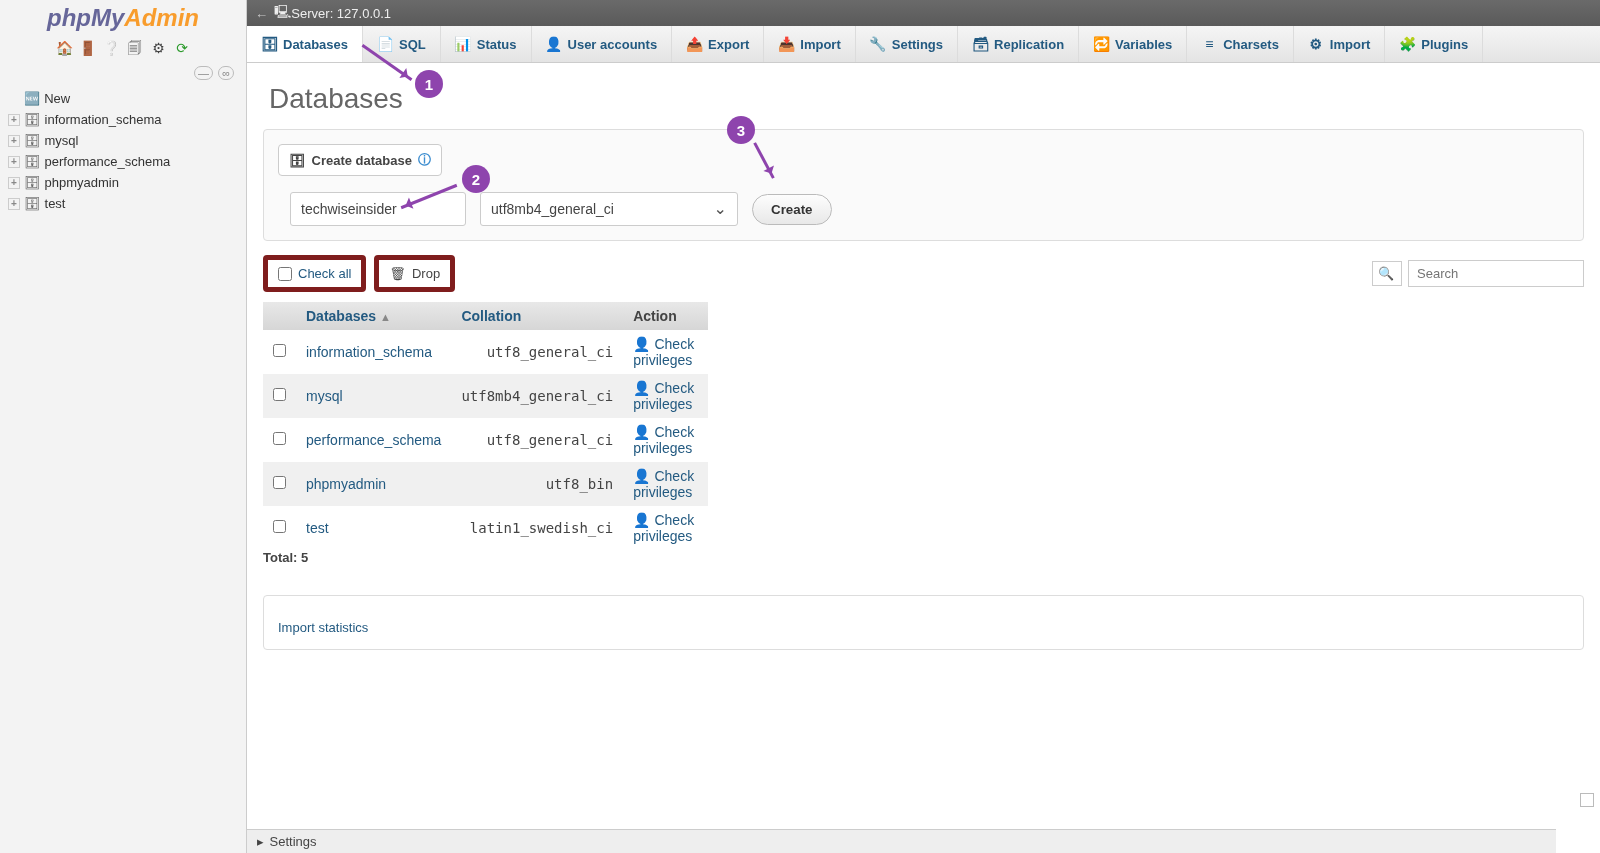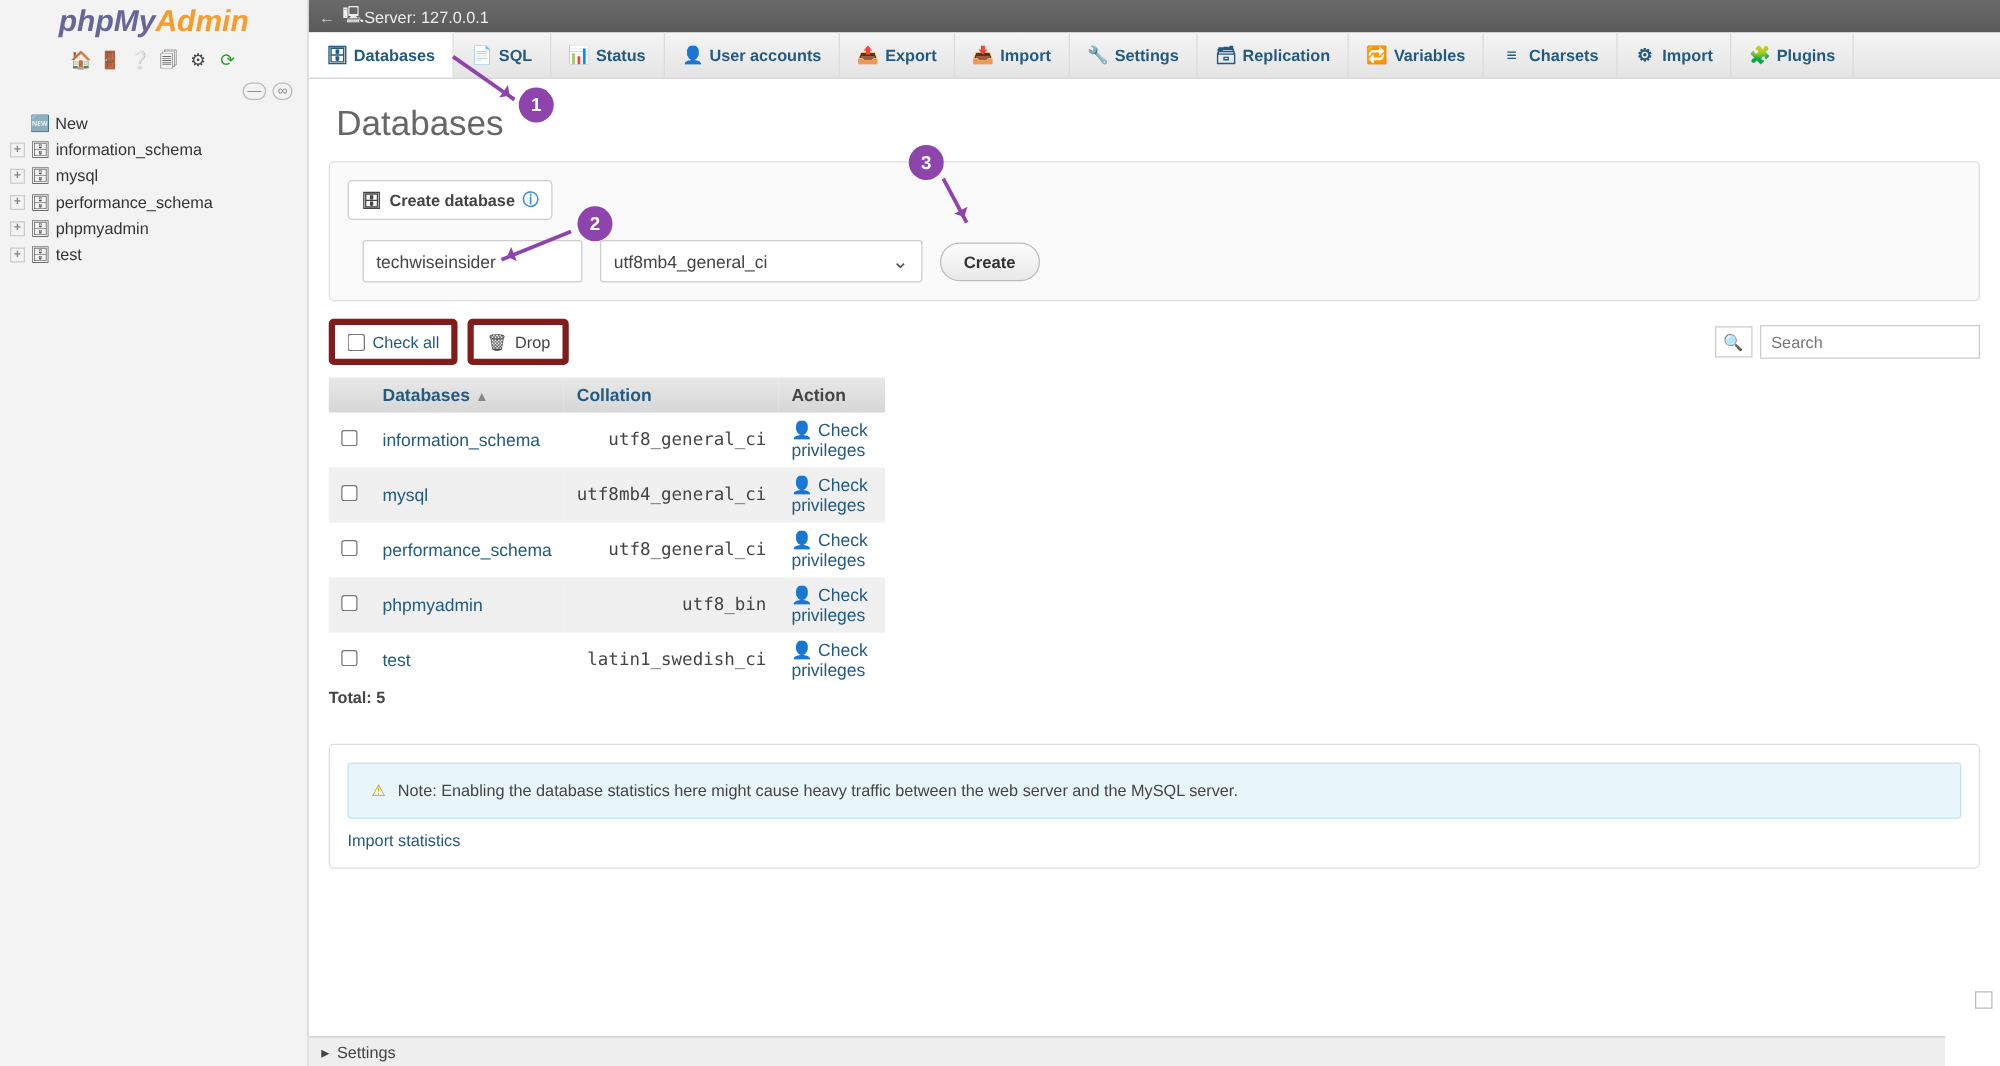--- a/index.html
+++ b/index.html
@@ -264,24 +264,20 @@
                 <td><input type="checkbox" style=""></td>
                 <td class="name"><a>test</a></td>
                 <td class="coll">latin1_swedish_ci</td>
                 <td class="act"><span>👤</span> <a>Check privileges</a></td>
               </tr>
             </tbody>
       </table>
       <div class="total">Total: 5</div>
 
       <div class="panel-lower">
-        <div class="notebox">
-          <span class="warn">⚠</span>
-          <span>Note: Enabling the database statistics here might cause heavy traffic between the web server and the MySQL server.</span>
-        </div>
         <a class="enable-link">Import statistics</a>
       </div>
 
       <div class="small-expand-icon"></div>
     </div>
   </main>
 </div>
 
 <div class="console-bar">
   <span>▸</span>

